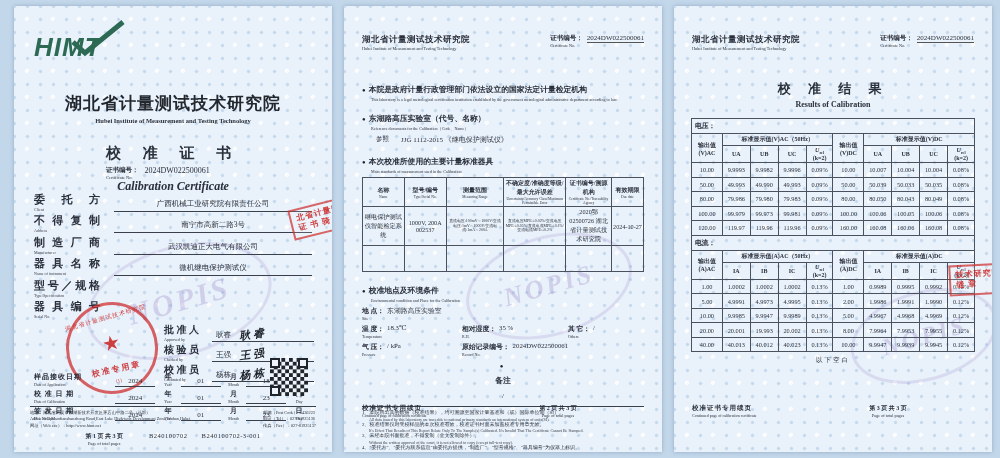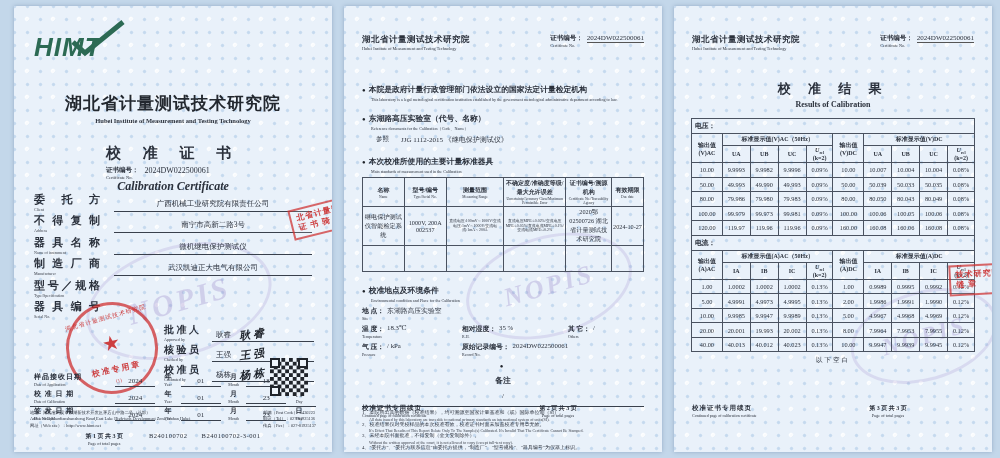--- a/index.html
+++ b/index.html
@@ -193,31 +193,31 @@
       </div>
       <div class="frow">
         <div class="flab">
             <div class="cn">不得复制</div>
             <div class="en">Address</div>
           </div>
         <div class="fval">南宁市高新二路3号</div>
       </div>
       <div class="frow">
         <div class="flab">
+            <div class="cn">制 造 厂 商</div>
+            <div class="en">Manufacturer</div>
+          </div>
+        <div class="fval">武汉凯迪正大电气有限公司</div>
+      </div>
+      <div class="frow">
+        <div class="flab">
             <div class="cn">器 具 名 称</div>
             <div class="en">Name of instrument</div>
           </div>
         <div class="fval">微机继电保护测试仪</div>
-      </div>
-      <div class="frow">
-        <div class="flab">
-            <div class="cn">制 造 厂 商</div>
-            <div class="en">Manufacturer</div>
-          </div>
-        <div class="fval">武汉凯迪正大电气有限公司</div>
       </div>
       <div class="frow">
         <div class="flab">
             <div class="cn">型号／规格</div>
             <div class="en">Type/Specification</div>
           </div>
       </div>
       <div class="frow">
         <div class="flab">
             <div class="cn">器 具 编 号</div>

